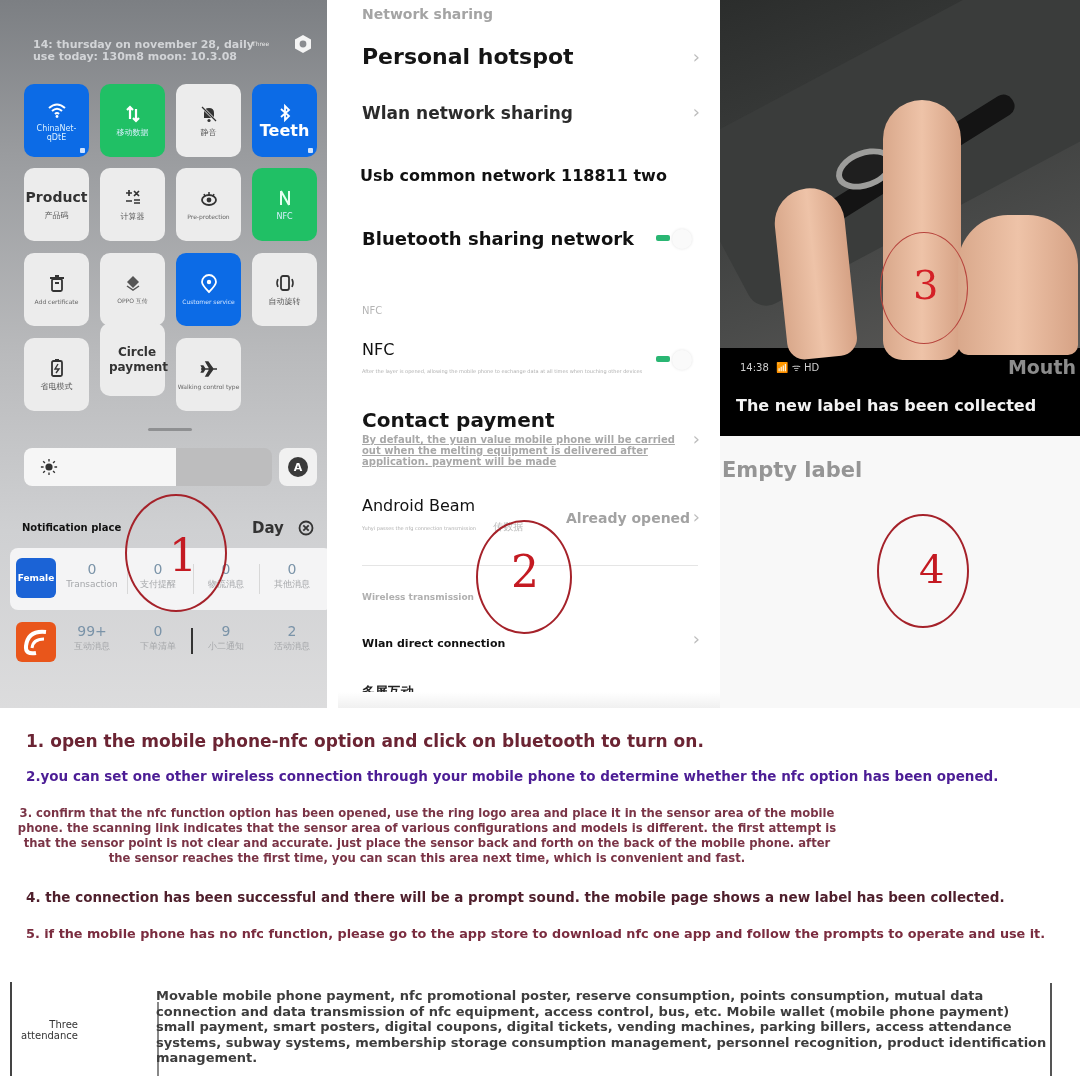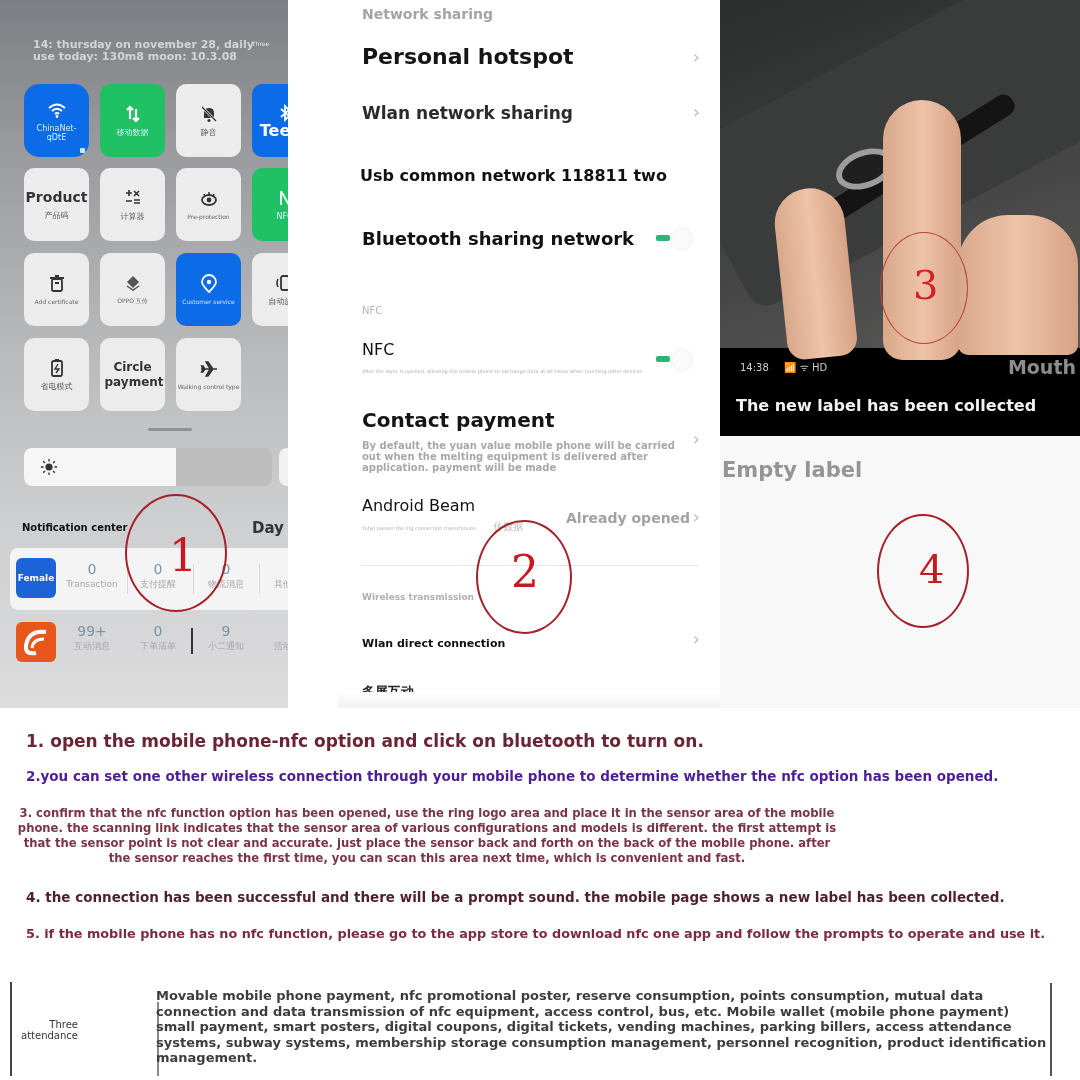--- a/index.html
+++ b/index.html
@@ -1,20 +1,20 @@
 <!DOCTYPE html>
 <html><head>
 <meta charset="utf-8">
 <style>
   * { box-sizing: border-box; margin: 0; padding: 0; }
   html, body { width: 1080px; height: 1080px; overflow: hidden; background: #ffffff; }
   body { position: relative; font-family: "DejaVu Sans", sans-serif; }
 
   
-  .p1 { position: absolute; left: 0; top: 0; width: 288px; height: 708px;
+  .p1 { position: absolute; left: 0; top: 0; width: 327px; height: 708px;
         background: linear-gradient(180deg, #7c7f83 0%, #9a9c9f 22%, #b9babc 50%, #cfd0d2 75%, #dcdcdd 100%); overflow: hidden; }
   .p1 .status { position: absolute; left: 33px; top: 39px; color: #d2d4d7; font-size: 11px; font-weight: bold; line-height: 12px; }
   .p1 .status-right { position: absolute; left: 252px; top: 40px; color: #e8e8e8; font-size: 6px; }
   .p1 .gear { position: absolute; left: 293px; top: 34px; width: 20px; height: 20px; }
   .tile { position: absolute; width: 65px; height: 73px; border-radius: 10px; background: #ececec;
           display: flex; flex-direction: column; align-items: center; justify-content: center; text-align: center; }
   .tile.blue { background: #0c6be6; color: #fff; }
   .tile.green { background: #20c065; color: #fff; }
   .tile .ic { width: 20px; height: 20px; margin-bottom: 4px; }
   .tile .lbl { font-size: 8px; line-height: 9px; color: #555; }
@@ -104,21 +104,21 @@
   <div class="status">
     <div>14: thursday on november 28, daily</div>
     <div>use today: 130m8 moon: 10.3.08</div>
   </div>
   <div class="status-right">Three</div>
   <svg class="gear" viewBox="0 0 20 20">
     <polygon points="10,1 18,5.5 18,14.5 10,19 2,14.5 2,5.5" fill="#f4f4f4"></polygon>
     <circle cx="10" cy="10" r="3.4" fill="#8a8c90"></circle>
   </svg>
 
-  <div class="tile blue" style="left:24px;top:84px;border-radius:15px;">
+  <div class="tile blue" style="left:24px;top:84px;">
     <svg class="ic" viewBox="0 0 20 20">
       <path d="M2 8 Q10 1 18 8" stroke="#fff" stroke-width="2" fill="none"></path>
       <path d="M5 11 Q10 6.5 15 11" stroke="#fff" stroke-width="2" fill="none"></path>
       <path d="M8 14 Q10 12 12 14" stroke="#fff" stroke-width="2" fill="none"></path>
       <circle cx="10" cy="16.5" r="1.4" fill="#fff"></circle>
     </svg>
     <div class="lbl" style="width:50px">ChinaNet-qDtE</div>
     <div class="corner"></div>
   </div>
   <div class="tile green" style="left:100px;top:84px;">
@@ -200,21 +200,21 @@
   </div>
 
   <div class="tile" style="left:24px;top:338px;">
     <svg class="ic" viewBox="0 0 20 20">
       <rect x="5" y="3" width="10" height="15" rx="1.5" fill="none" stroke="#333" stroke-width="1.8"></rect>
       <rect x="8" y="1" width="4" height="2" fill="#333"></rect>
       <path d="M11 6 L8 11 H12 L9 15" stroke="#333" stroke-width="1.4" fill="none"></path>
     </svg>
     <div class="lbl">省电模式</div>
   </div>
-  <div class="tile" style="left:100px;top:338px;">
+  <div class="tile" style="left:100px;top:323px;align-items:flex-end;">
     <div class="big" style="font-size:12px;width:56px">Circle payment</div>
   </div>
   <div class="tile" style="left:176px;top:338px;">
     <svg class="ic" viewBox="0 0 20 20">
       <path d="M2 10 H18 M11 10 L7 3 H9 L14 10 L9 17 H7 Z M4 10 L2.5 7 H4 L6 10 L4 13 H2.5 Z" stroke="#333" stroke-width="1.4" fill="#333"></path>
     </svg>
     <div class="tiny">Walking control type</div>
   </div>
 
   <div class="handle"></div>
@@ -223,21 +223,21 @@
     <div class="fill"></div>
     <svg class="sun" viewBox="0 0 20 20">
       <circle cx="10" cy="10" r="4" fill="#333"></circle>
       <path d="M10 1 V4 M10 16 V19 M1 10 H4 M16 10 H19 M3.5 3.5 L5.5 5.5 M14.5 14.5 L16.5 16.5 M3.5 16.5 L5.5 14.5 M14.5 5.5 L16.5 3.5" stroke="#333" stroke-width="1.5"></path>
     </svg>
   </div>
   <div class="auto-btn">
     <span>A</span>
   </div>
 
-  <div class="nc-title">Notification center</div>
+  <div class="nc-title">Notification place</div>
   <div class="nc-day">Day</div>
   <svg class="nc-close" viewBox="0 0 16 16">
     <circle cx="8" cy="8" r="6.5" fill="none" stroke="#333" stroke-width="1.8"></circle>
     <path d="M5.3 5.3 L10.7 10.7 M10.7 5.3 L5.3 10.7" stroke="#333" stroke-width="1.8"></path>
   </svg>
 
   <div class="notif">
     <div class="app-ic female">Female</div>
     <div class="stat" style="left:50px;top:12px;">
       <div class="num">0</div>
@@ -322,21 +322,21 @@
     <div style="font-size:16px;color:#111;">NFC</div>
     <div class="micro" style="margin-top:9px;">After the layer is opened, allowing the mobile phone to exchange data at all times when touching other devices</div>
   </div>
   <div class="toggle" style="left:318px;top:350px;">
     <div class="track"></div>
     <div class="knob"></div>
   </div>
 
   <div class="row" style="top:408px;height:64px;right:38px;">
     <div class="t-xl" style="font-size:20px">Contact payment</div>
-    <div class="sub" style="margin-top:8px;">By default, the yuan value mobile phone will be carried out when the melting equipment is delivered after application. payment will be made</div>
+    <div class="sub" style="margin-top:2px;text-decoration:underline;">By default, the yuan value mobile phone will be carried out when the melting equipment is delivered after application. payment will be made</div>
   </div>
   <span class="chev" style="top:428px;">›</span>
 
   <div class="row" style="top:496px;height:40px;">
     <div style="font-size:16px;color:#111;">Android Beam</div>
     <div class="micro" style="margin-top:6px;display:inline-block;">Yuhyi passes the nfg connection transmission</div>
     <span style="font-size:10px;color:#b8b8b8;margin-left:12px;">传数据</span>
   </div>
   <span style="position:absolute;left:228px;top:510px;font-size:14px;font-weight:bold;color:#a2a2a2;">Already opened</span>
   <span class="chev" style="top:506px;">›</span>
@@ -367,21 +367,21 @@
     <div class="ring"></div>
     <div class="finger" style="left:60px;top:188px;width:70px;height:170px;transform:rotate(-6deg);"></div>
     <div class="finger" style="left:163px;top:100px;width:78px;height:260px;"></div>
     <div class="finger" style="left:238px;top:215px;width:120px;height:140px;border-radius:50px 50px 10px 10px;"></div>
     <div class="anno" style="left:160px;top:232px;width:88px;height:112px;border-width:1px;border-color:#b7443d;">
       <span style="left:32px;top:32px;font-size:40px;line-height:40px;color:#d42026;">3</span>
     </div>
   </div>
   <div class="statusbar">
     <span>14:38</span>
-    <span style="margin-left:12px;">📶 ᯤ HD</span>
+    <span style="margin-left:4px;">📶 ᯤ HD</span>
   </div>
   <div class="mouth">Mouth</div>
   <div class="collected">The new label has been collected</div>
 </div>
 
 <div class="p4">
   <div class="empty">Empty label</div>
   <div class="anno" style="left:157px;top:78px;width:92px;height:114px;">
     <span style="left:40px;top:33px;font-size:40px;line-height:40px;">4</span>
   </div>

